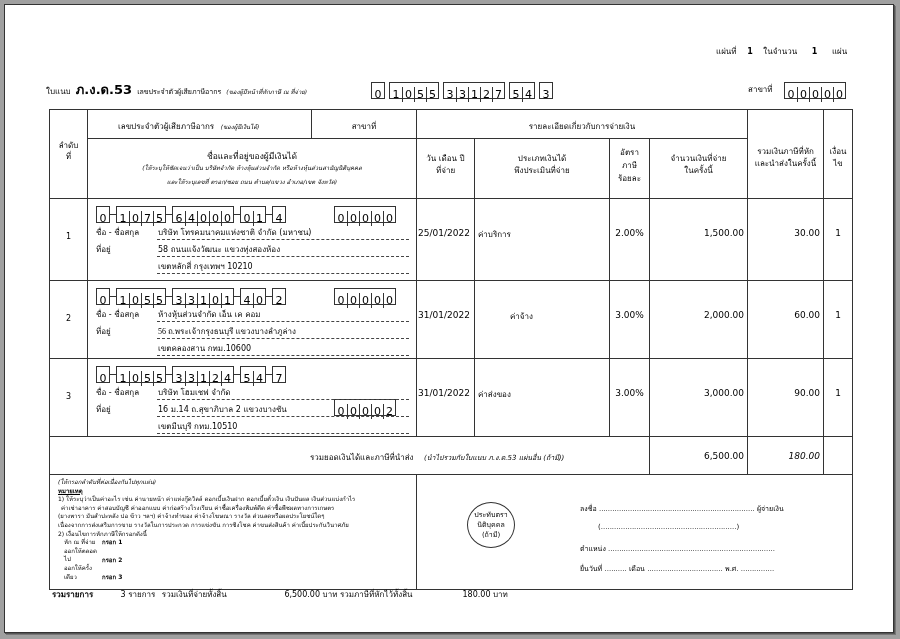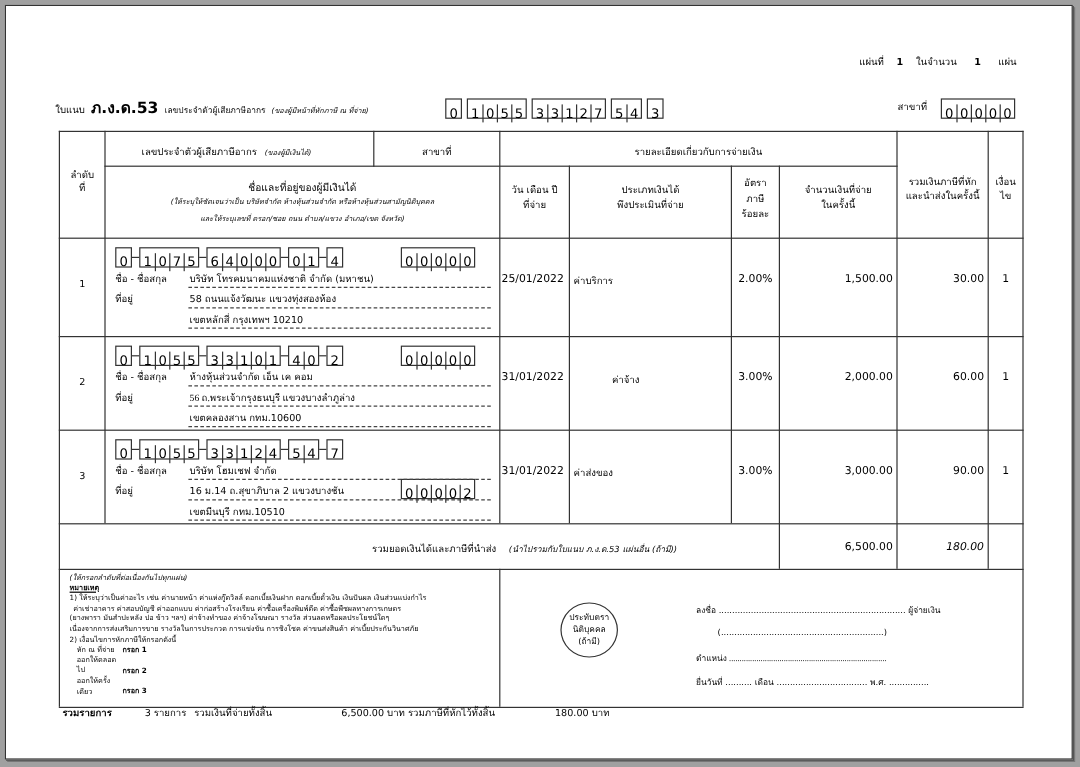--- a/index.html
+++ b/index.html
@@ -182,21 +182,21 @@
 
 <div class="stamp t7" style="left:467px;top:502px;width:48px;height:46px;padding-top:7px;box-sizing:border-box;white-space:pre-line;line-height:10px;">ประทับตรา
 นิติบุคคล
 (ถ้ามี)</div>
 <div class="abs t7" style="left:580px;top:503px;white-space:nowrap;">
   <span>ลงชื่อ</span>
   <span>......................................................................</span>
   <span>ผู้จ่ายเงิน</span>
 </div>
 <div class="abs t7" style="left:598px;top:523px;white-space:nowrap;">(.............................................................)</div>
-<div class="abs t7" style="left:580px;top:543px;white-space:nowrap;font-family:Liberation Serif, serif;">
+<div class="abs t7" style="left:580px;top:543px;white-space:nowrap;">
   <span>ตำแหน่ง</span>
   <span>...........................................................................</span>
 </div>
 <div class="abs t7" style="left:580px;top:563px;white-space:nowrap;">
   <span>ยื่นวันที่</span>
   <span>..........</span>
   <span>เดือน</span>
   <span>..................................</span>
   <span>พ.ศ.</span>
   <span>...............</span>

